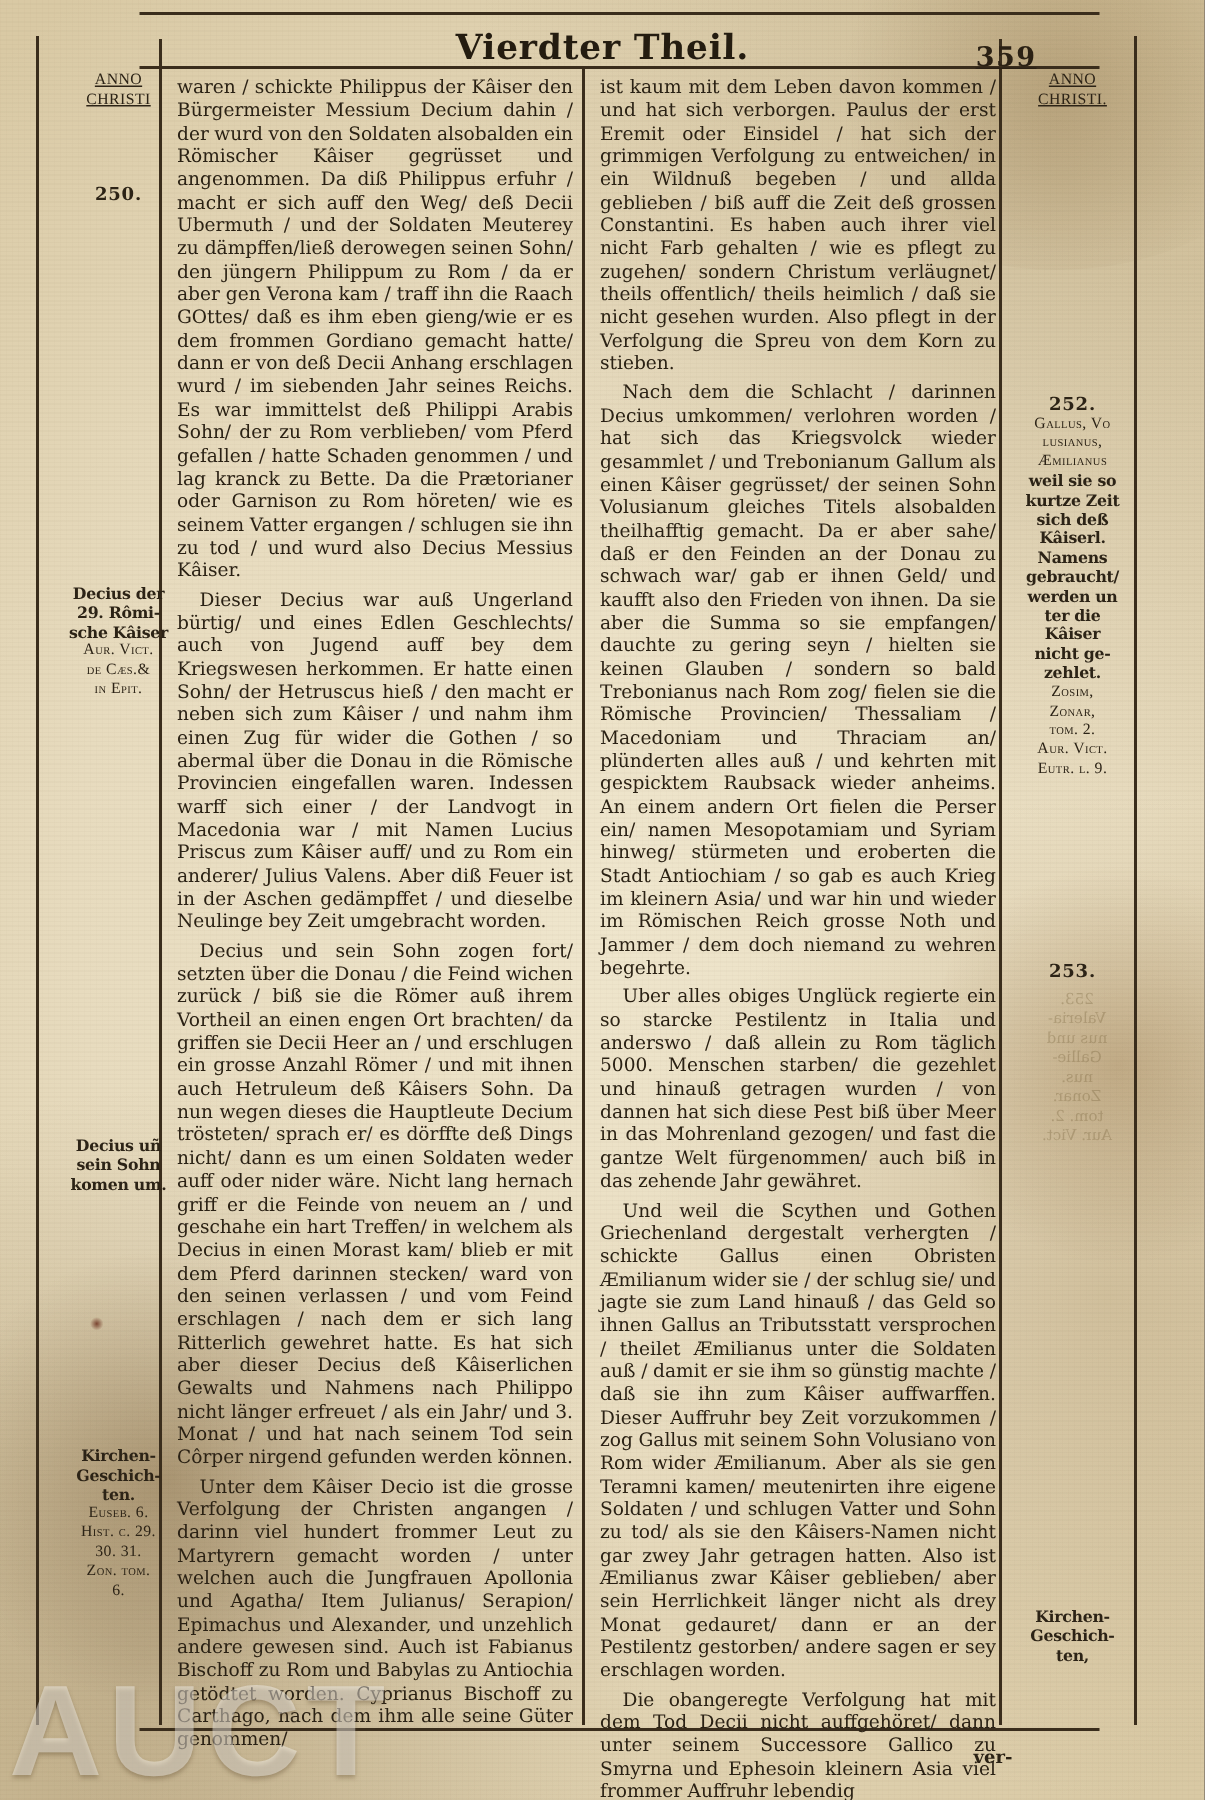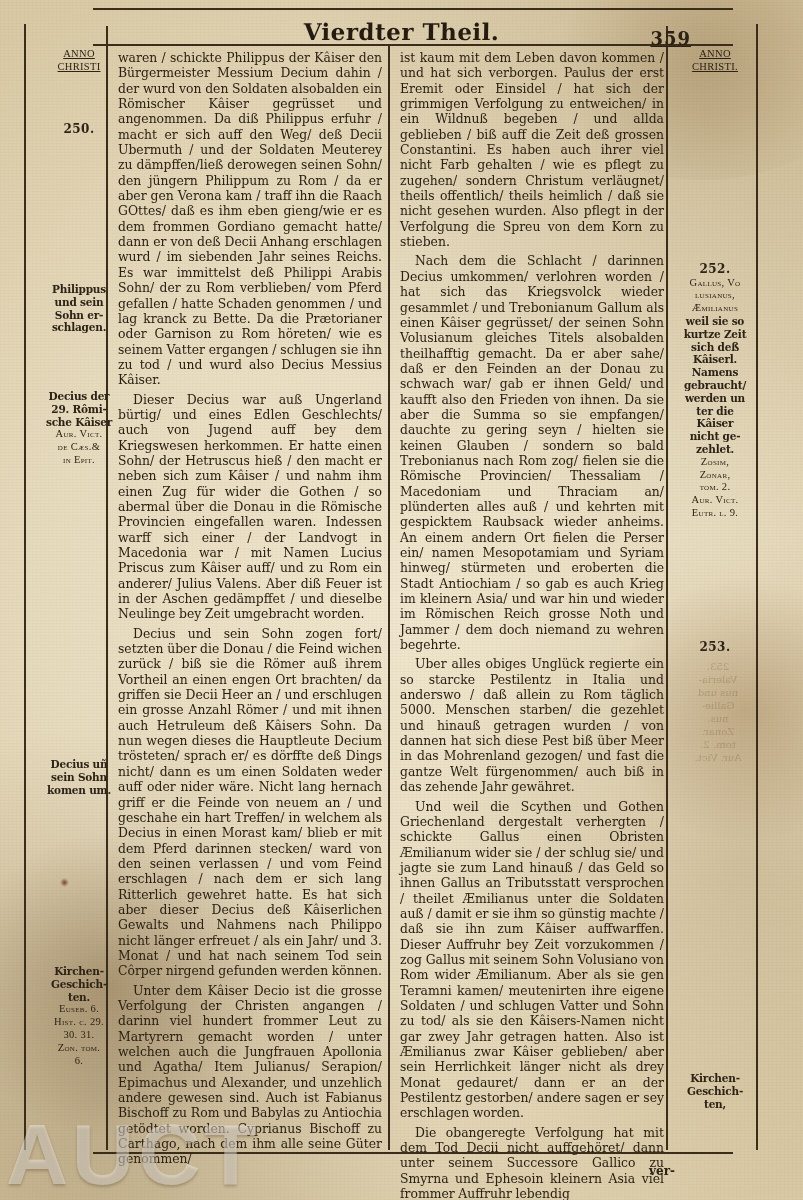--- a/index.html
+++ b/index.html
@@ -132,26 +132,20 @@
     </div>
 
   <div class="marg left" style="top:48px;">
     <div class="note rom">
       <div>ANNO</div>
       <div>CHRISTI</div>
     </div>
   </div>
   <div class="marg left" style="top:122px;">
     <div class="yr">250.</div>
-  </div>
-  <div class="marg left" style="top:283px;">
-    <div class="fr">Philippus</div>
-    <div class="fr">und sein</div>
-    <div class="fr">Sohn er-</div>
-    <div class="fr">schlagen.</div>
   </div>
   <div class="marg left" style="top:390px;">
     <div class="fr">Decius der</div>
     <div class="fr">29. Rômi-</div>
     <div class="fr">sche Kâiser</div>
     <div class="rom">Aur. Vict.</div>
     <div class="rom">de Cæs.&amp;</div>
     <div class="rom">in Epit.</div>
   </div>
   <div class="marg left" style="top:758px;">

